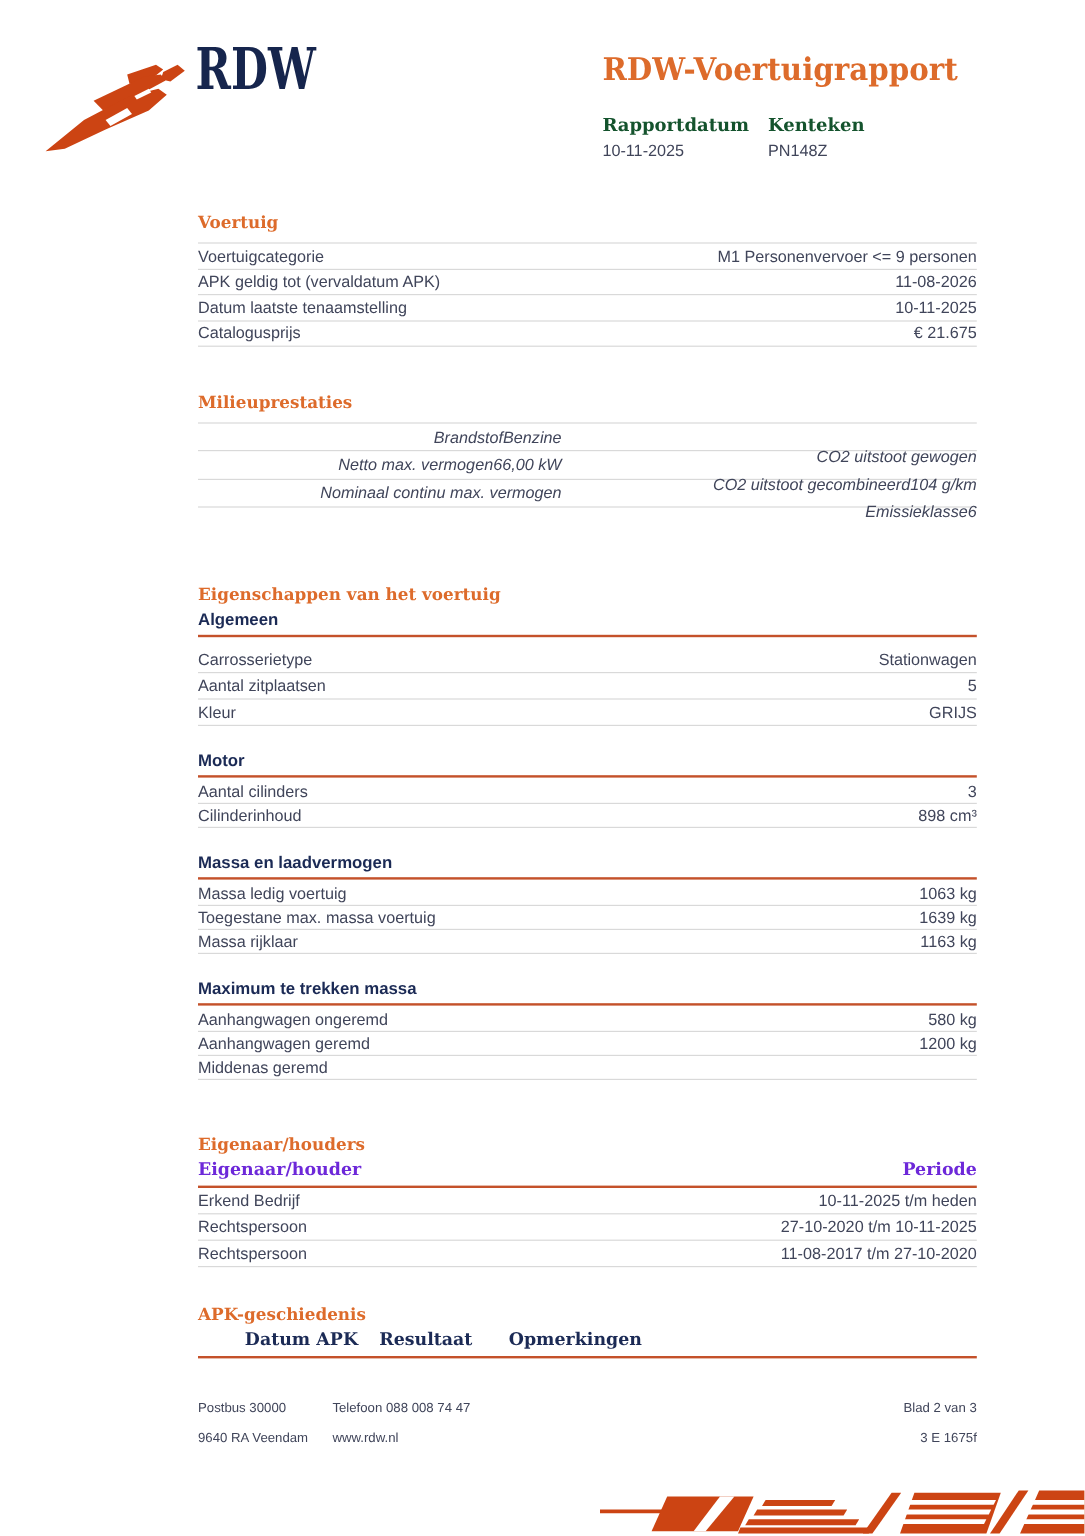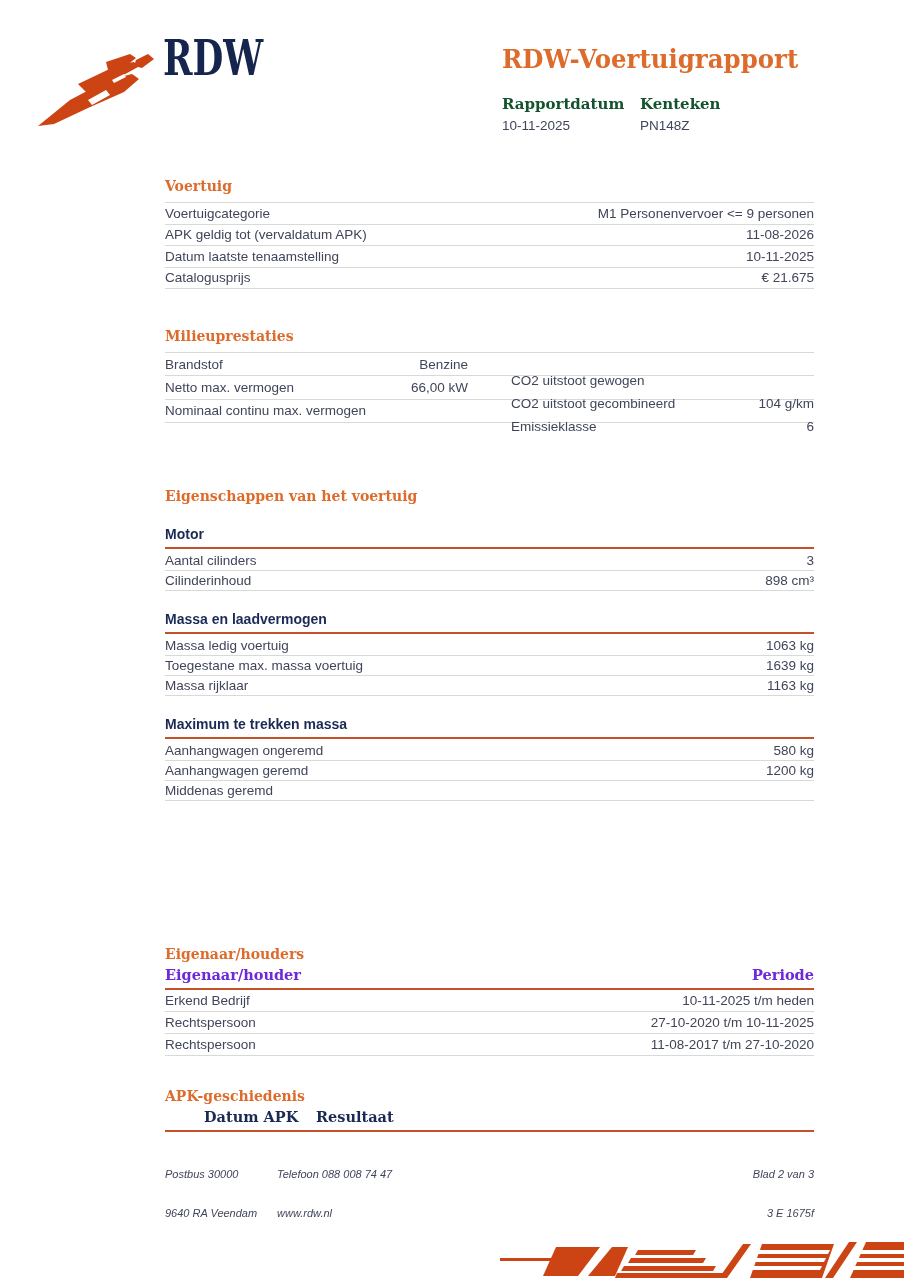--- a/index.html
+++ b/index.html
@@ -31,21 +31,21 @@
   .row .lbl { text-align:left; white-space:nowrap; }
   .row .val { text-align:right; white-space:nowrap; }
 
   #sec-voertuig { top:176px; }
   #sec-voertuig .tbl { margin-top:6px; }
   #sec-voertuig .row { height:21.5px; }
 
   #sec-milieu { top:326px; }
   #sec-milieu .tbl { margin-top:6px; }
   #sec-milieu .row { height:23.3px; }
-  .pair { display:flex; justify-content:space-between; align-items:center; }
+  .pair { display:flex; justify-content:flex-end; align-items:center;font-style:italic; }
   .pair-left { width:303px; }
   .pair-right { flex:1; margin-left:43px;margin-top:32px; }
 
   #sec-eigenschappen { top:486px; }
   .subsection .sub-title { font-size:14px; font-weight:bold; color:#1b2a55;
     line-height:17px; padding-bottom:4px; border-bottom:2px solid #c4512a; }
   .subsection .tbl { border-top:none; }
   .sub1 { margin-top:2px; }
   .sub1 .tbl { margin-top:8px; } .sub1 .row { height:22px; }
   .sub2, .sub3, .sub4 { margin-top:20px; }
@@ -61,22 +61,22 @@
   #sec-apk { top:1086px; }
   .apk-head { margin-top:2px; display:flex; font-family:"DejaVu Serif", serif; font-weight:bold;
     font-size:14.5px; line-height:18px; color:#1b2a55; padding-bottom:4px;
     border-bottom:2px solid #c4512a; }
   .apk-head span:nth-of-type(1){ width:112px;margin-left:39px; }
   .apk-head span:nth-of-type(2){ width:108px; }
   .apk-head span:nth-of-type(3){ flex:1; }
 
   
   .footer { position:absolute; left:165px; top:1168px; width:649px;
-    display:grid; grid-template-columns:112px 1fr auto; row-gap:27px;
-    font-size:11px; line-height:12px; color:#40455a;font-style:italic; }
+    display:grid; grid-template-columns:112px 1fr auto; row-gap:13px;
+    font-size:11px; line-height:12px; color:#40455a; }
   .f-right { text-align:right; }
 
   .decor { position:absolute; right:0; bottom:0; width:404px; height:42px; }
 </style>
 </head>
 <body>
 
 <div class="page">
 
   <svg class="logo-feather" width="128" height="80" viewBox="0 0 128 80">
@@ -168,20 +168,40 @@
             <span class="lbl">Emissieklasse</span>
             <span class="val">6</span>
           </span>
         </div>
       </div>
   </div>
 
   <div class="section" id="sec-eigenschappen">
     <div class="sec-heading">Eigenschappen van het voertuig</div>
 
+    <div class="subsection sub1">
+      <div class="sub-title">Algemeen</div>
+      <div class="tbl">
+
+          <div class="row">
+            <span class="lbl">Carrosserietype</span>
+            <span class="val">Stationwagen</span>
+          </div>
+
+          <div class="row">
+            <span class="lbl">Aantal zitplaatsen</span>
+            <span class="val">5</span>
+          </div>
+
+          <div class="row">
+            <span class="lbl">Kleur</span>
+            <span class="val">GRIJS</span>
+          </div>
+        </div>
+    </div>
 
     <div class="subsection sub2">
       <div class="sub-title">Motor</div>
       <div class="tbl">
 
           <div class="row">
             <span class="lbl">Aantal cilinders</span>
             <span class="val">3</span>
           </div>
 
@@ -261,20 +281,21 @@
   </div>
 
   <div class="section" id="sec-apk">
     <div class="sec-heading">APK-geschiedenis</div>
     <div class="apk-head">
 
         <span>Datum APK</span>
 
         <span>Resultaat</span>
 
+        <span>Opmerkingen</span>
       </div>
   </div>
 
   <div class="footer">
     <div>Postbus 30000</div>
     <div>Telefoon 088 008 74 47</div>
     <div class="f-right">Blad 2 van 3</div>
     <div>9640 RA Veendam</div>
     <div>www.rdw.nl</div>
     <div class="f-right">3 E 1675f</div>

